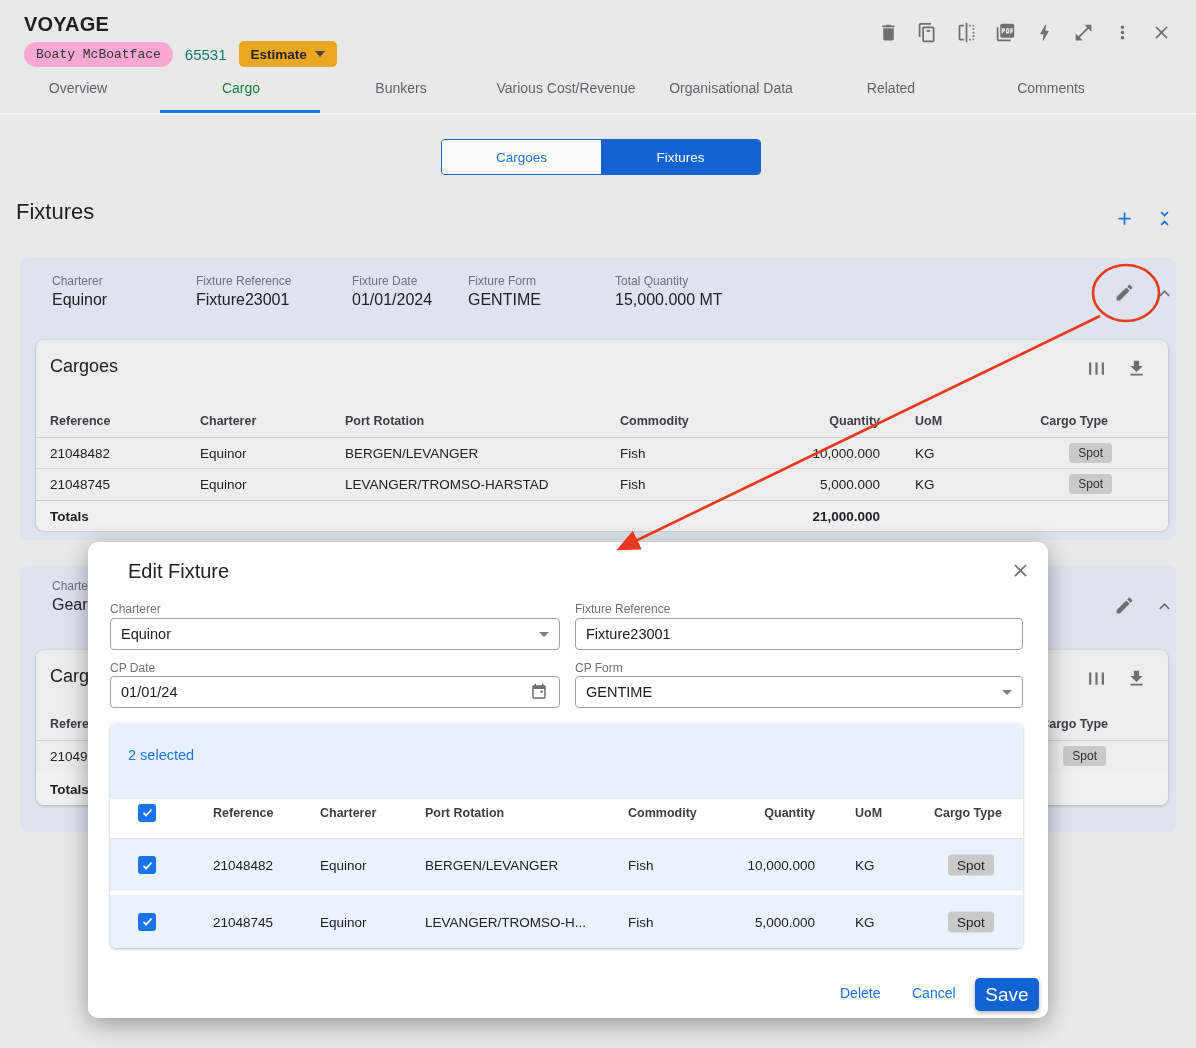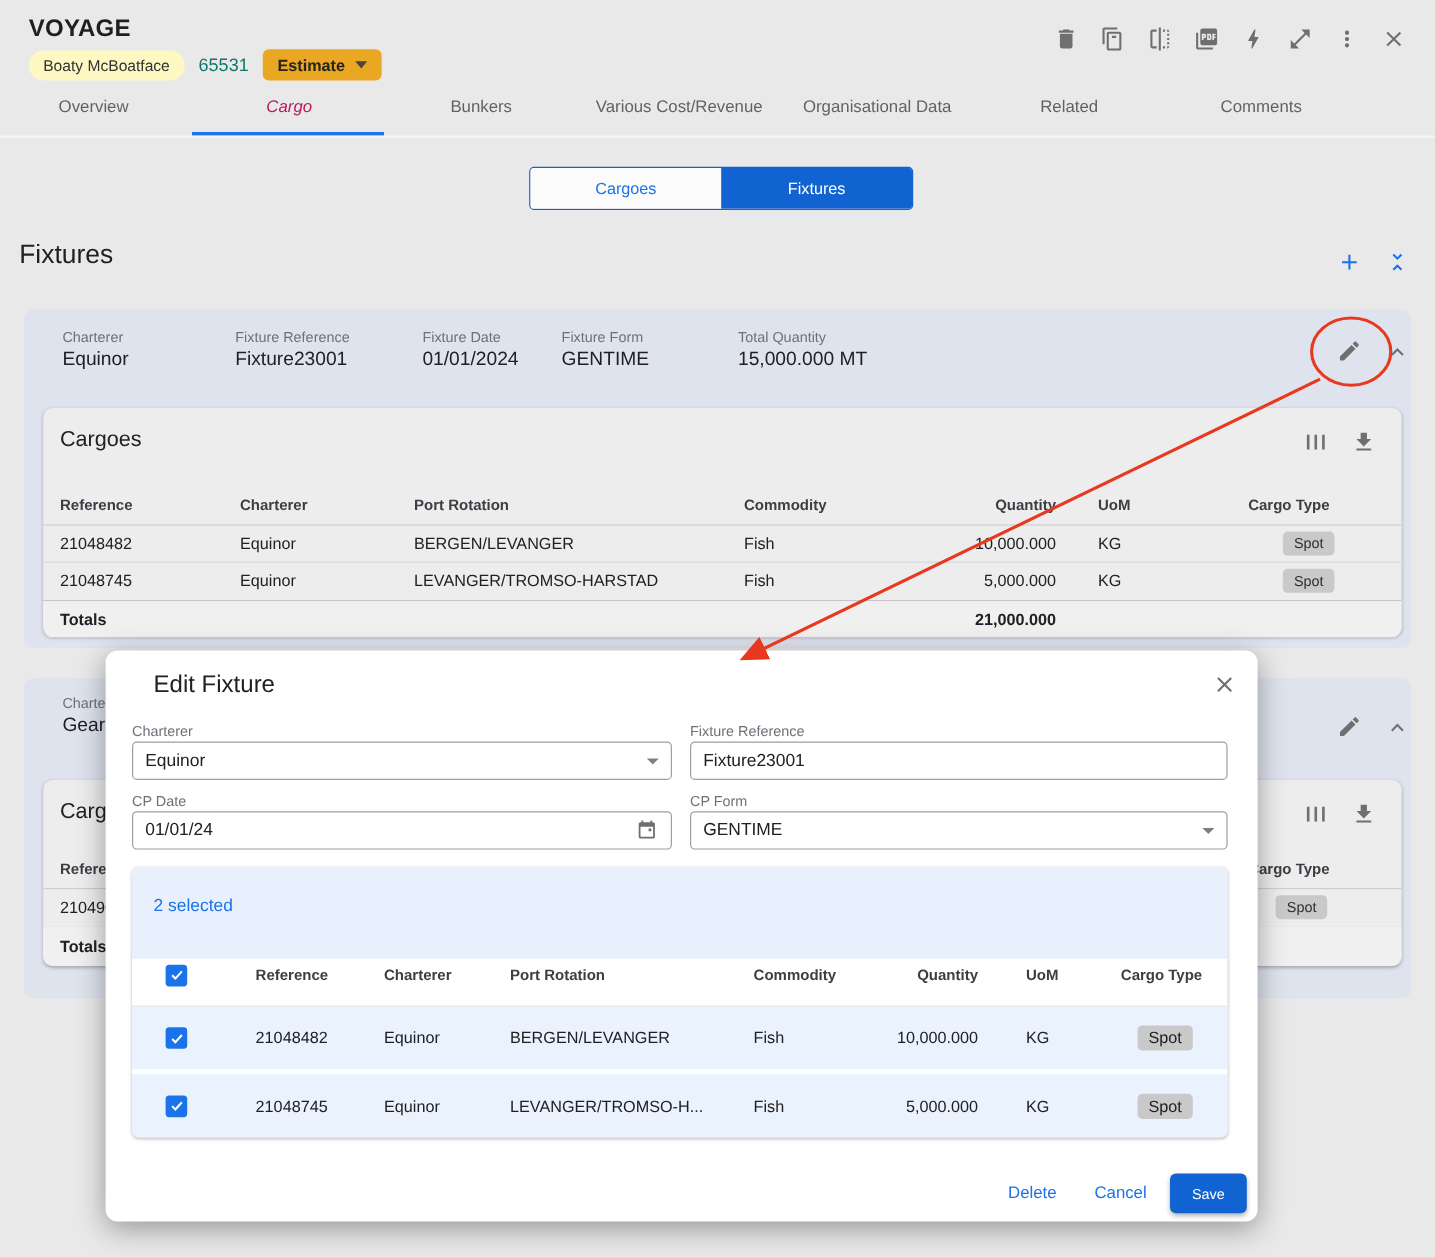--- a/index.html
+++ b/index.html
@@ -3,27 +3,27 @@
 <meta charset="utf-8">
 <style>
   html,body{margin:0;padding:0;}
   body{font-family:"Liberation Sans", sans-serif; background:#cfcfcf;}
   .screen{position:relative;width:1196px;height:1048px;background:#e9e9e9;overflow:hidden;margin:0 auto;}
   .abs{position:absolute;}
   .icon-btn{display:inline-flex;align-items:center;justify-content:center;width:24px;height:24px;color:#6f6f6f;cursor:pointer;}
   .icon-btn svg{width:21px;height:21px;fill:#6f6f6f;}
   
   .title{font-size:20px;font-weight:bold;color:#1f1f1f;letter-spacing:.2px;}
-  .pill{display:inline-flex;align-items:center;height:25px;padding:0 12px;border-radius:13px;background:#fef9c3;color:#333;font-size:13px;}
+  .pill{display:inline-flex;align-items:center;height:25px;padding:0 12px;border-radius:13px;background:#f9a8d4;color:#333;font-size:13px;font-family:Liberation Mono, monospace;}
   .voy-num{font-size:15px;color:#0f766e;}
   .estimate{display:inline-flex;align-items:center;gap:8px;height:26px;padding:0 12px;border-radius:5px;background:#e9a722;color:#27241d;font-size:13.5px;font-weight:bold;cursor:pointer;}
   .caret-dn{width:0;height:0;border-left:5px solid transparent;border-right:5px solid transparent;border-top:6px solid #4a4439;}
   
   .tab{position:absolute;top:80px;transform:translateX(-50%);font-size:14px;color:#5f6368;cursor:pointer;white-space:nowrap;}
-  .tab.active{color:#be185d;font-style:italic;}
+  .tab.active{color:#15803d;}
   .tab-underline{position:absolute;top:110px;left:160px;width:160px;height:3px;background:#1a73e8;}
   .tabs-divider{position:absolute;top:113px;left:0;width:1196px;height:2px;background:#f4f4f4;}
   
   .seg{position:absolute;top:139px;left:441px;display:flex;border:1px solid #1163d2;border-radius:4px;overflow:hidden;height:34px;}
   .seg .opt{width:159px;display:flex;align-items:center;justify-content:center;font-size:13.5px;cursor:pointer;}
   .seg .opt.off{background:#fbfbfb;color:#1a73e8;}
   .seg .opt.on{background:#1163d2;color:#fff;}
   
   .section-title{font-size:22px;color:#1f1f1f;}
   
@@ -45,21 +45,21 @@
   .caret-sm{width:0;height:0;border-left:5px solid transparent;border-right:5px solid transparent;border-top:5px solid #7b7f85;}
   .sel-card{position:absolute;left:22px;top:181px;width:913px;height:225px;border-radius:6px;box-shadow:0 1px 3px rgba(0,0,0,.28);overflow:hidden;background:#fff;}
   .sel-head{position:absolute;left:0;top:0;width:100%;height:76px;background:#e9f0fd;}
   .sel-text{position:absolute;left:18px;top:24px;font-size:14.5px;color:#1a73e8;}
   .mrow{position:absolute;left:0;width:100%;}
   .mcell{position:absolute;top:50%;transform:translateY(-50%);font-size:13.5px;color:#202124;white-space:nowrap;}
   .mthead .mcell{font-size:12.5px;font-weight:bold;color:#3b3e43;}
   .cb{position:absolute;width:18px;height:18px;border-radius:3px;background:#1a73e8;display:flex;align-items:center;justify-content:center;top:50%;transform:translateY(-50%);cursor:pointer;}
   .cb svg{width:13px;height:13px;}
   .link-btn{font-size:14px;color:#1a73e8;cursor:pointer;}
-  .save-btn{position:absolute;width:64px;height:33px;background:#1163d2;color:#fff;font-size:12px;border:none;border-radius:5px;box-shadow:0 2px 4px rgba(0,0,0,.3);display:flex;align-items:center;justify-content:center;cursor:pointer;}
+  .save-btn{position:absolute;width:64px;height:33px;background:#1163d2;color:#fff;font-size:19px;border:none;border-radius:5px;box-shadow:0 2px 4px rgba(0,0,0,.3);display:flex;align-items:center;justify-content:center;cursor:pointer;}
   .annot{position:absolute;left:0;top:0;width:1196px;height:1048px;z-index:40;pointer-events:none;}
   .ghost{z-index:1;}
 </style>
 </head>
 <body>
 
 <div class="screen">
 
   <div class="abs title" style="left:24px;top:13px;">VOYAGE</div>
   <div class="abs" style="left:24px;top:41px;display:flex;align-items:center;gap:12px;">

